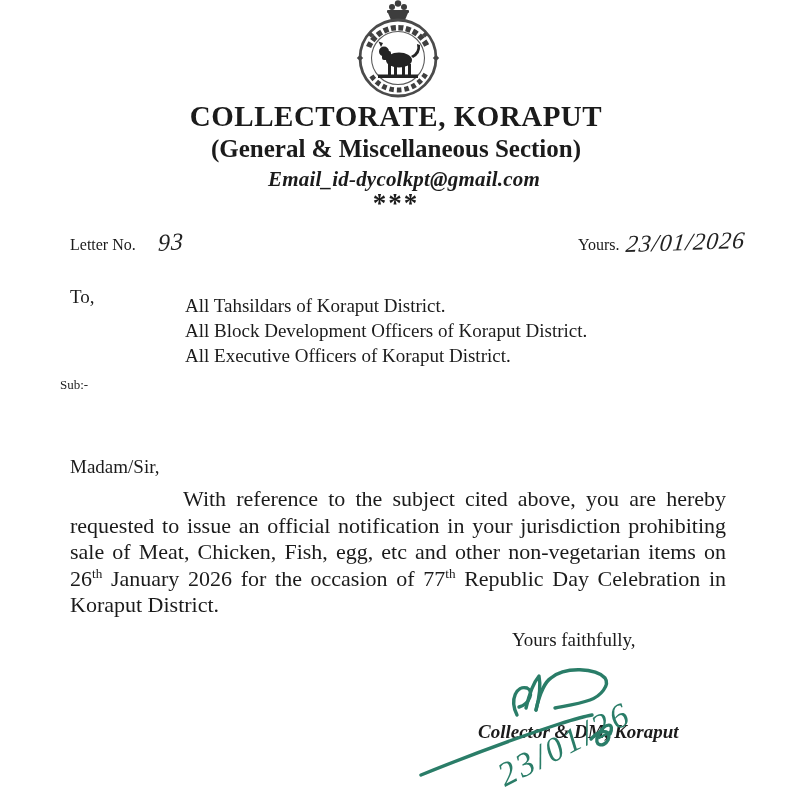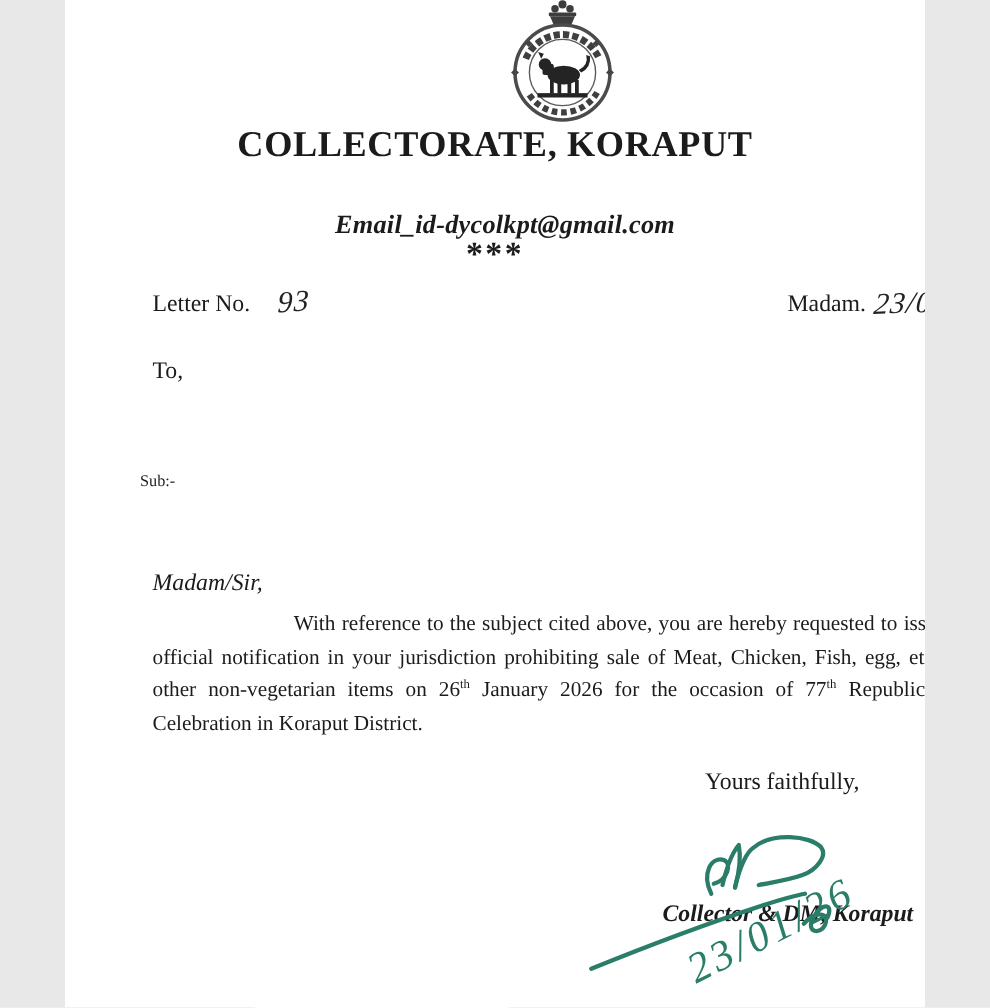--- a/index.html
+++ b/index.html
@@ -1,57 +1,57 @@
 <!DOCTYPE html>
 <html><head>
 <meta charset="utf-8">
 <style>
   html,body{margin:0;padding:0;background:#e8e8e8;}
   .page{
     position:relative;
-    width:688px;height:806px;
+    width:792px;height:806px;
     background:#ffffff;
     overflow:hidden;
     font-family:"Liberation Serif","DejaVu Serif",serif;
     color:#1b1b1b;
     margin:0 auto;
   }
   .abs{position:absolute;}
   .center{left:0;right:0;text-align:center;}
 
   .emblem{left:336px;top:0;width:124px;height:100px;}
 
   .org-name{top:100px;font-size:29px;font-weight:bold;letter-spacing:.5px;}
   .section-name{top:135px;font-size:25px;font-weight:bold;}
   .email-line{top:167px;font-size:21px;font-weight:bold;font-style:italic;letter-spacing:.2px;padding-left:16px;}
   .stars{top:188px;font-size:27px;font-weight:bold;letter-spacing:2px;}
 
-  .label{font-size:19px;margin-top:46px;}
+  .label{font-size:16px;margin-top:46px;}
   .hand{
     font-size:24px;font-style:italic;
     display:inline-block;
     transform:rotate(-4deg) skewX(-6deg);
     color:#232323;
     letter-spacing:1px;
   }
   .letter-no-group{left:70px;top:229px;}
   .letter-no-group .hand{margin-left:22px;}
   .date-group{left:578px;top:229px;white-space:nowrap;}
   .date-group .hand{margin-left:6px;transform:rotate(-2deg) skewX(-8deg);}
 
   .to-label{left:70px;top:270px;font-size:19px;margin-top:16px;}
   .recipient-list{left:185px;top:293px;font-size:19px;line-height:25px;}
 
   .subject-label{left:60px;top:377px;font-size:13px;}
   .subject-text{left:185px;top:375px;width:540px;font-size:18px;line-height:26px;text-align:justify;}
 
-  .salutation{left:70px;top:456px;font-size:19px;font-style:italic;}
-  .para1{left:70px;top:486px;width:656px;font-size:17px;line-height:26.5px;text-align:justify;text-indent:113px;}
+  .salutation{left:70px;top:456px;font-size:19px;}
+  .para1{left:70px;top:486px;width:656px;font-size:22px;line-height:26.5px;text-align:justify;text-indent:113px;}
   .para2{left:185px;top:595px;font-size:18px;}
-  .valediction{left:512px;top:615px;font-size:19px;}
+  .valediction{left:512px;top:629px;font-size:19px;}
 
   .signatory{left:478px;top:721px;font-size:19px;font-weight:bold;font-style:italic;z-index:1;}
   .sig-svg{left:395px;top:655px;z-index:2;pointer-events:none;}
 
   sup.th{font-size:60%;vertical-align:super;line-height:0;}
 </style>
 </head>
 <body>
 
 <div class="page">
@@ -87,31 +87,37 @@
         <rect x="52" y="64" width="3" height="11"></rect>
         <rect x="58" y="64" width="3" height="11"></rect>
         <rect x="66" y="64" width="3" height="11"></rect>
         <rect x="72" y="64" width="3" height="11"></rect>
         <path d="M75 56 q8 -4 6 -12 l3 1 q1 9 -7 13 z"></path>
       </g>
     </svg>
   </div>
 
   <div class="abs center org-name">COLLECTORATE, KORAPUT</div>
+  <div class="abs center section-name">(General &amp; Miscellaneous Section)</div>
   <div class="abs center email-line">Email_id-dycolkpt@gmail.com</div>
   <div class="abs center stars">***</div>
 
   <div class="abs letter-no-group">
     <span class="label">Letter No.</span><span class="hand">93</span>
   </div>
   <div class="abs date-group">
-    <span class="label">Madam.</span><span class="hand">23/01/2026</span>
+    <span class="label">Yours.</span><span class="hand">23/01/2026</span>
   </div>
 
   <div class="abs to-label">To,</div>
+  <div class="abs recipient-list">
+    <div>All Tahsildars of Koraput District.</div>
+    <div>All Block Development Officers of Koraput District.</div>
+    <div>All Executive Officers of Koraput District.</div>
+  </div>
 
   <div class="abs subject-label">Sub:-</div>
 
   <div class="abs salutation">Madam/Sir,</div>
   <div class="abs para1"><span>With reference to the subject cited above, you are hereby requested to issue an official notification in your jurisdiction prohibiting sale of Meat, Chicken, Fish, egg, etc and other non-vegetarian items on 26</span><sup class="th">th</sup><span> January 2026 for the occasion of 77</span><sup class="th">th</sup><span> Republic Day Celebration in Koraput District.</span></div>
 
   <div class="abs valediction">Yours faithfully,</div>
   <div class="abs signatory">Collector &amp; DM, Koraput</div>
 
   <div class="abs sig-svg">

